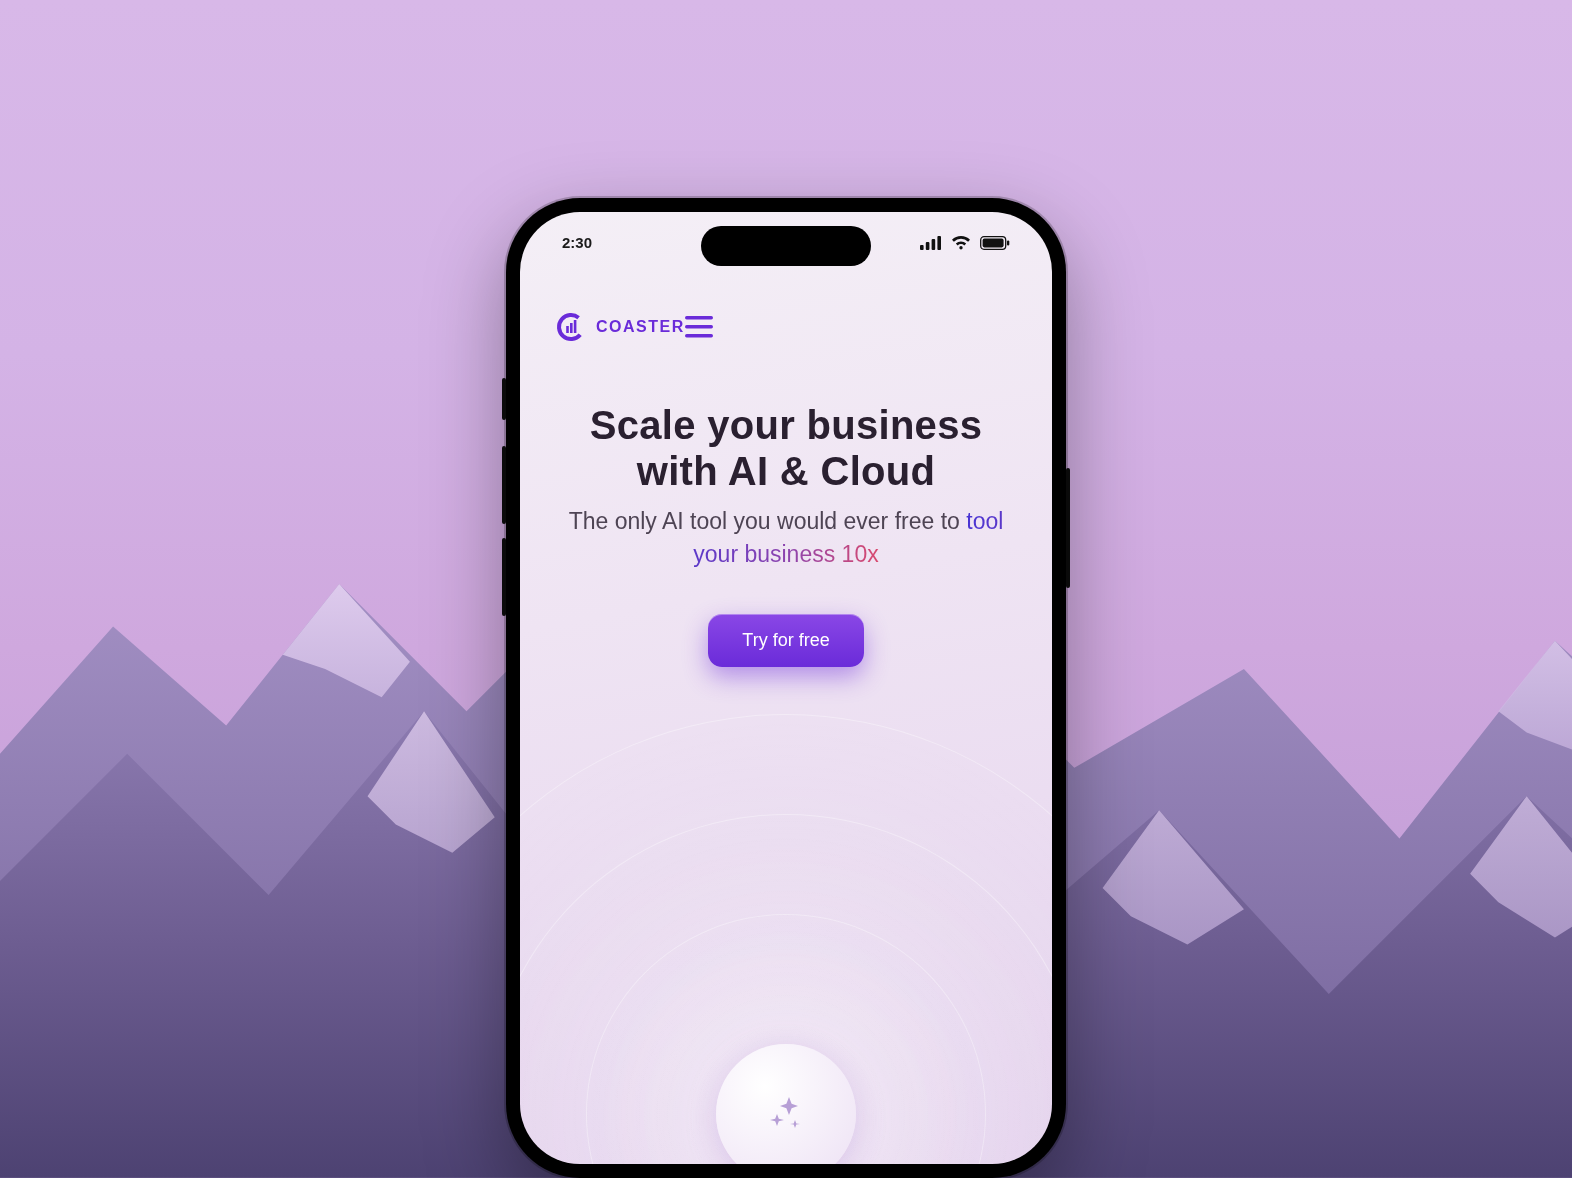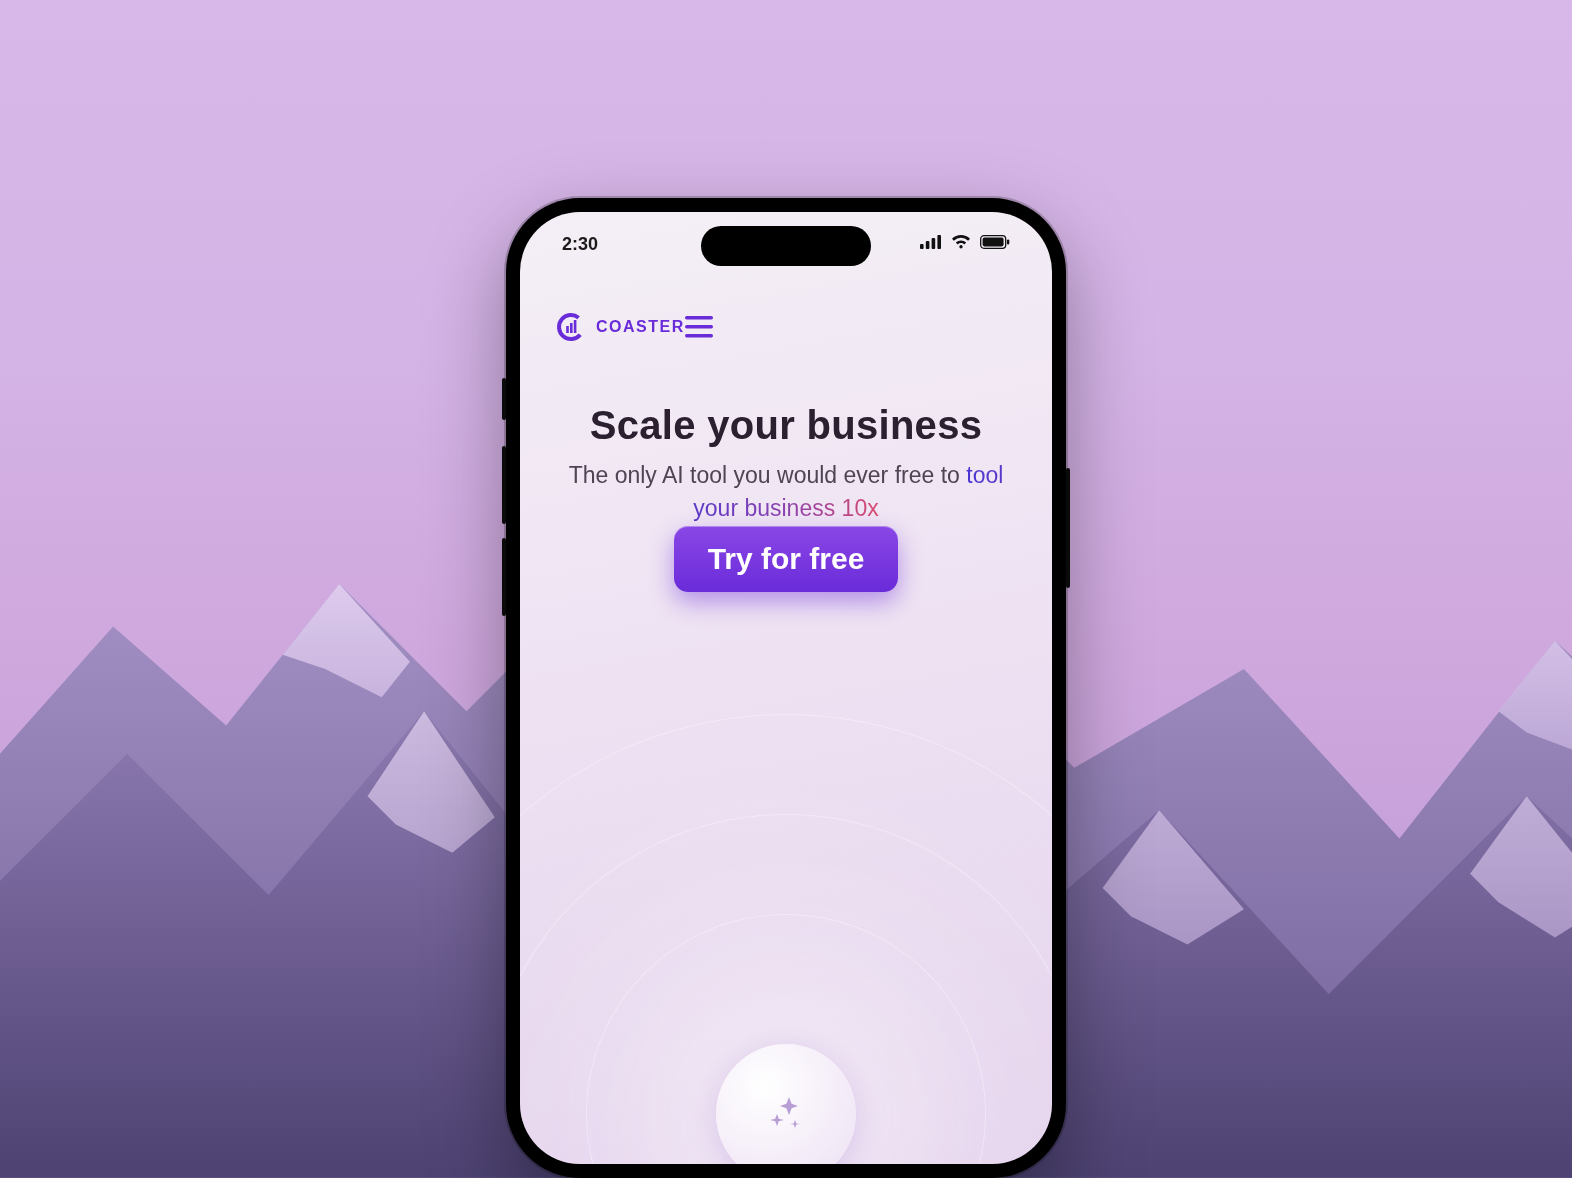--- a/index.html
+++ b/index.html
@@ -7,30 +7,30 @@
 .bg{position:absolute;inset:0;background:linear-gradient(180deg,#d8b8e8 0%,#d4b3e6 30%,#cfa8de 55%,#b996d2 100%)}
 .mountains{position:absolute;left:0;right:0;bottom:0;height:60%}
 .phone{position:absolute;left:50%;top:198px;transform:translateX(-50%);width:560px;height:980px;background:#000;border-radius:74px;padding:14px;box-shadow:0 30px 80px rgba(0,0,0,.35),0 0 0 2px rgba(0,0,0,.2)}
 .btn-side{position:absolute;background:#0a0a0a;border-radius:3px}
 .btn-l1{left:-4px;top:180px;width:4px;height:42px}
 .btn-l2{left:-4px;top:248px;width:4px;height:78px}
 .btn-l3{left:-4px;top:340px;width:4px;height:78px}
 .btn-r{right:-4px;top:270px;width:4px;height:120px}
 .screen{width:100%;height:100%;background:linear-gradient(170deg,#f4eff6 0%,#efe4f3 40%,#e5d3ee 100%);border-radius:60px;overflow:hidden;position:relative}
 .island{position:absolute;left:50%;top:14px;transform:translateX(-50%);width:170px;height:40px;background:#000;border-radius:20px}
-.status{position:absolute;top:22px;left:0;right:0;display:flex;justify-content:space-between;align-items:flex-start;padding:0 42px;font-size:18px;font-weight:600;color:#1a1a1a}
+.status{position:absolute;top:22px;left:0;right:0;display:flex;justify-content:space-between;align-items:flex-end;padding:0 42px;font-size:15px;font-weight:600;color:#1a1a1a}
 .status-right{display:flex;align-items:center;gap:8px}
 .header{position:absolute;top:100px;left:0;right:0;display:flex;justify-content:flex-start;align-items:center;padding:0 36px}
 .logo{display:flex;align-items:center;gap:10px}
 .logo-text{font-size:16px;font-weight:800;letter-spacing:1.5px;color:#6a2bd9}
 .hero{position:absolute;top:190px;left:0;right:0;text-align:center;padding:0 44px}
 .hero h1{font-size:40px;font-weight:700;line-height:1.15;color:#2a2030;letter-spacing:.3px;margin-bottom:11px}
 .hero-sub{font-size:23px;line-height:1.45;color:#4e4454;font-weight:400}
 .sub-grad{background:linear-gradient(90deg,#4834d4 0%,#8e44ad 60%,#d94a6e 100%);-webkit-background-clip:text;background-clip:text;-webkit-text-fill-color:transparent}
-.cta{display:inline-flex;align-items:center;padding:16px 34px;font-size:30px;font-weight:700;color:#fff;background:linear-gradient(180deg,#8a47e6 0%,#6a2bd9 100%);border:none;border-radius:14px;box-shadow:0 10px 24px rgba(106,43,217,.45),inset 0 1px 0 rgba(255,255,255,.35);cursor:pointer}
+.cta{display:inline-flex;align-items:center;margin-top:42px;padding:16px 34px;font-size:18px;font-weight:400;color:#fff;background:linear-gradient(180deg,#8a47e6 0%,#6a2bd9 100%);border:none;border-radius:14px;box-shadow:0 10px 24px rgba(106,43,217,.45),inset 0 1px 0 rgba(255,255,255,.35);cursor:pointer}
 .rings{position:absolute;left:50%;bottom:-350px;transform:translateX(-50%);width:800px;height:800px}
 .ring{position:absolute;border-radius:50%;border:1px solid rgba(255,255,255,.35)}
 .ring.r1{inset:0;background:radial-gradient(circle,rgba(255,255,255,.15) 0%,rgba(255,255,255,0) 70%)}
 .ring.r2{width:600px;height:600px;left:100px;top:100px;background:radial-gradient(circle,rgba(255,255,255,.2) 0%,rgba(255,255,255,0) 70%)}
 .ring.r3{width:400px;height:400px;left:200px;top:200px;background:radial-gradient(circle,rgba(255,255,255,.3) 0%,rgba(255,255,255,0) 70%)}
 .center-orb{position:absolute;width:140px;height:140px;left:330px;top:330px;background:radial-gradient(circle at 35% 30%,#fff 0%,#f0e6f6 80%);border-radius:50%;display:flex;align-items:center;justify-content:center;box-shadow:0 6px 30px rgba(150,100,200,.25)}
 </style>
 </head>
 <body>
 
@@ -101,20 +101,21 @@
       <svg width="28" height="22" viewBox="0 0 28 22" style="cursor:pointer">
         <rect y="0" width="28" height="3.4" rx="1.7" fill="#6a2bd9"></rect>
         <rect y="9" width="28" height="3.4" rx="1.7" fill="#6a2bd9"></rect>
         <rect y="18" width="28" height="3.4" rx="1.7" fill="#6a2bd9"></rect>
       </svg>
     </div>
 
     <div class="hero">
       <h1>
         <span>Scale your business</span><br>
+        <span>with AI &amp; Cloud</span>
       </h1>
       <p class="hero-sub">
         <span>The only AI tool you would ever free to </span><span class="sub-grad">tool your business 10x</span>
       </p>
       <button class="cta">Try for free</button>
     </div>
 
     <div class="rings">
       <div class="ring r1"></div>
       <div class="ring r2"></div>

